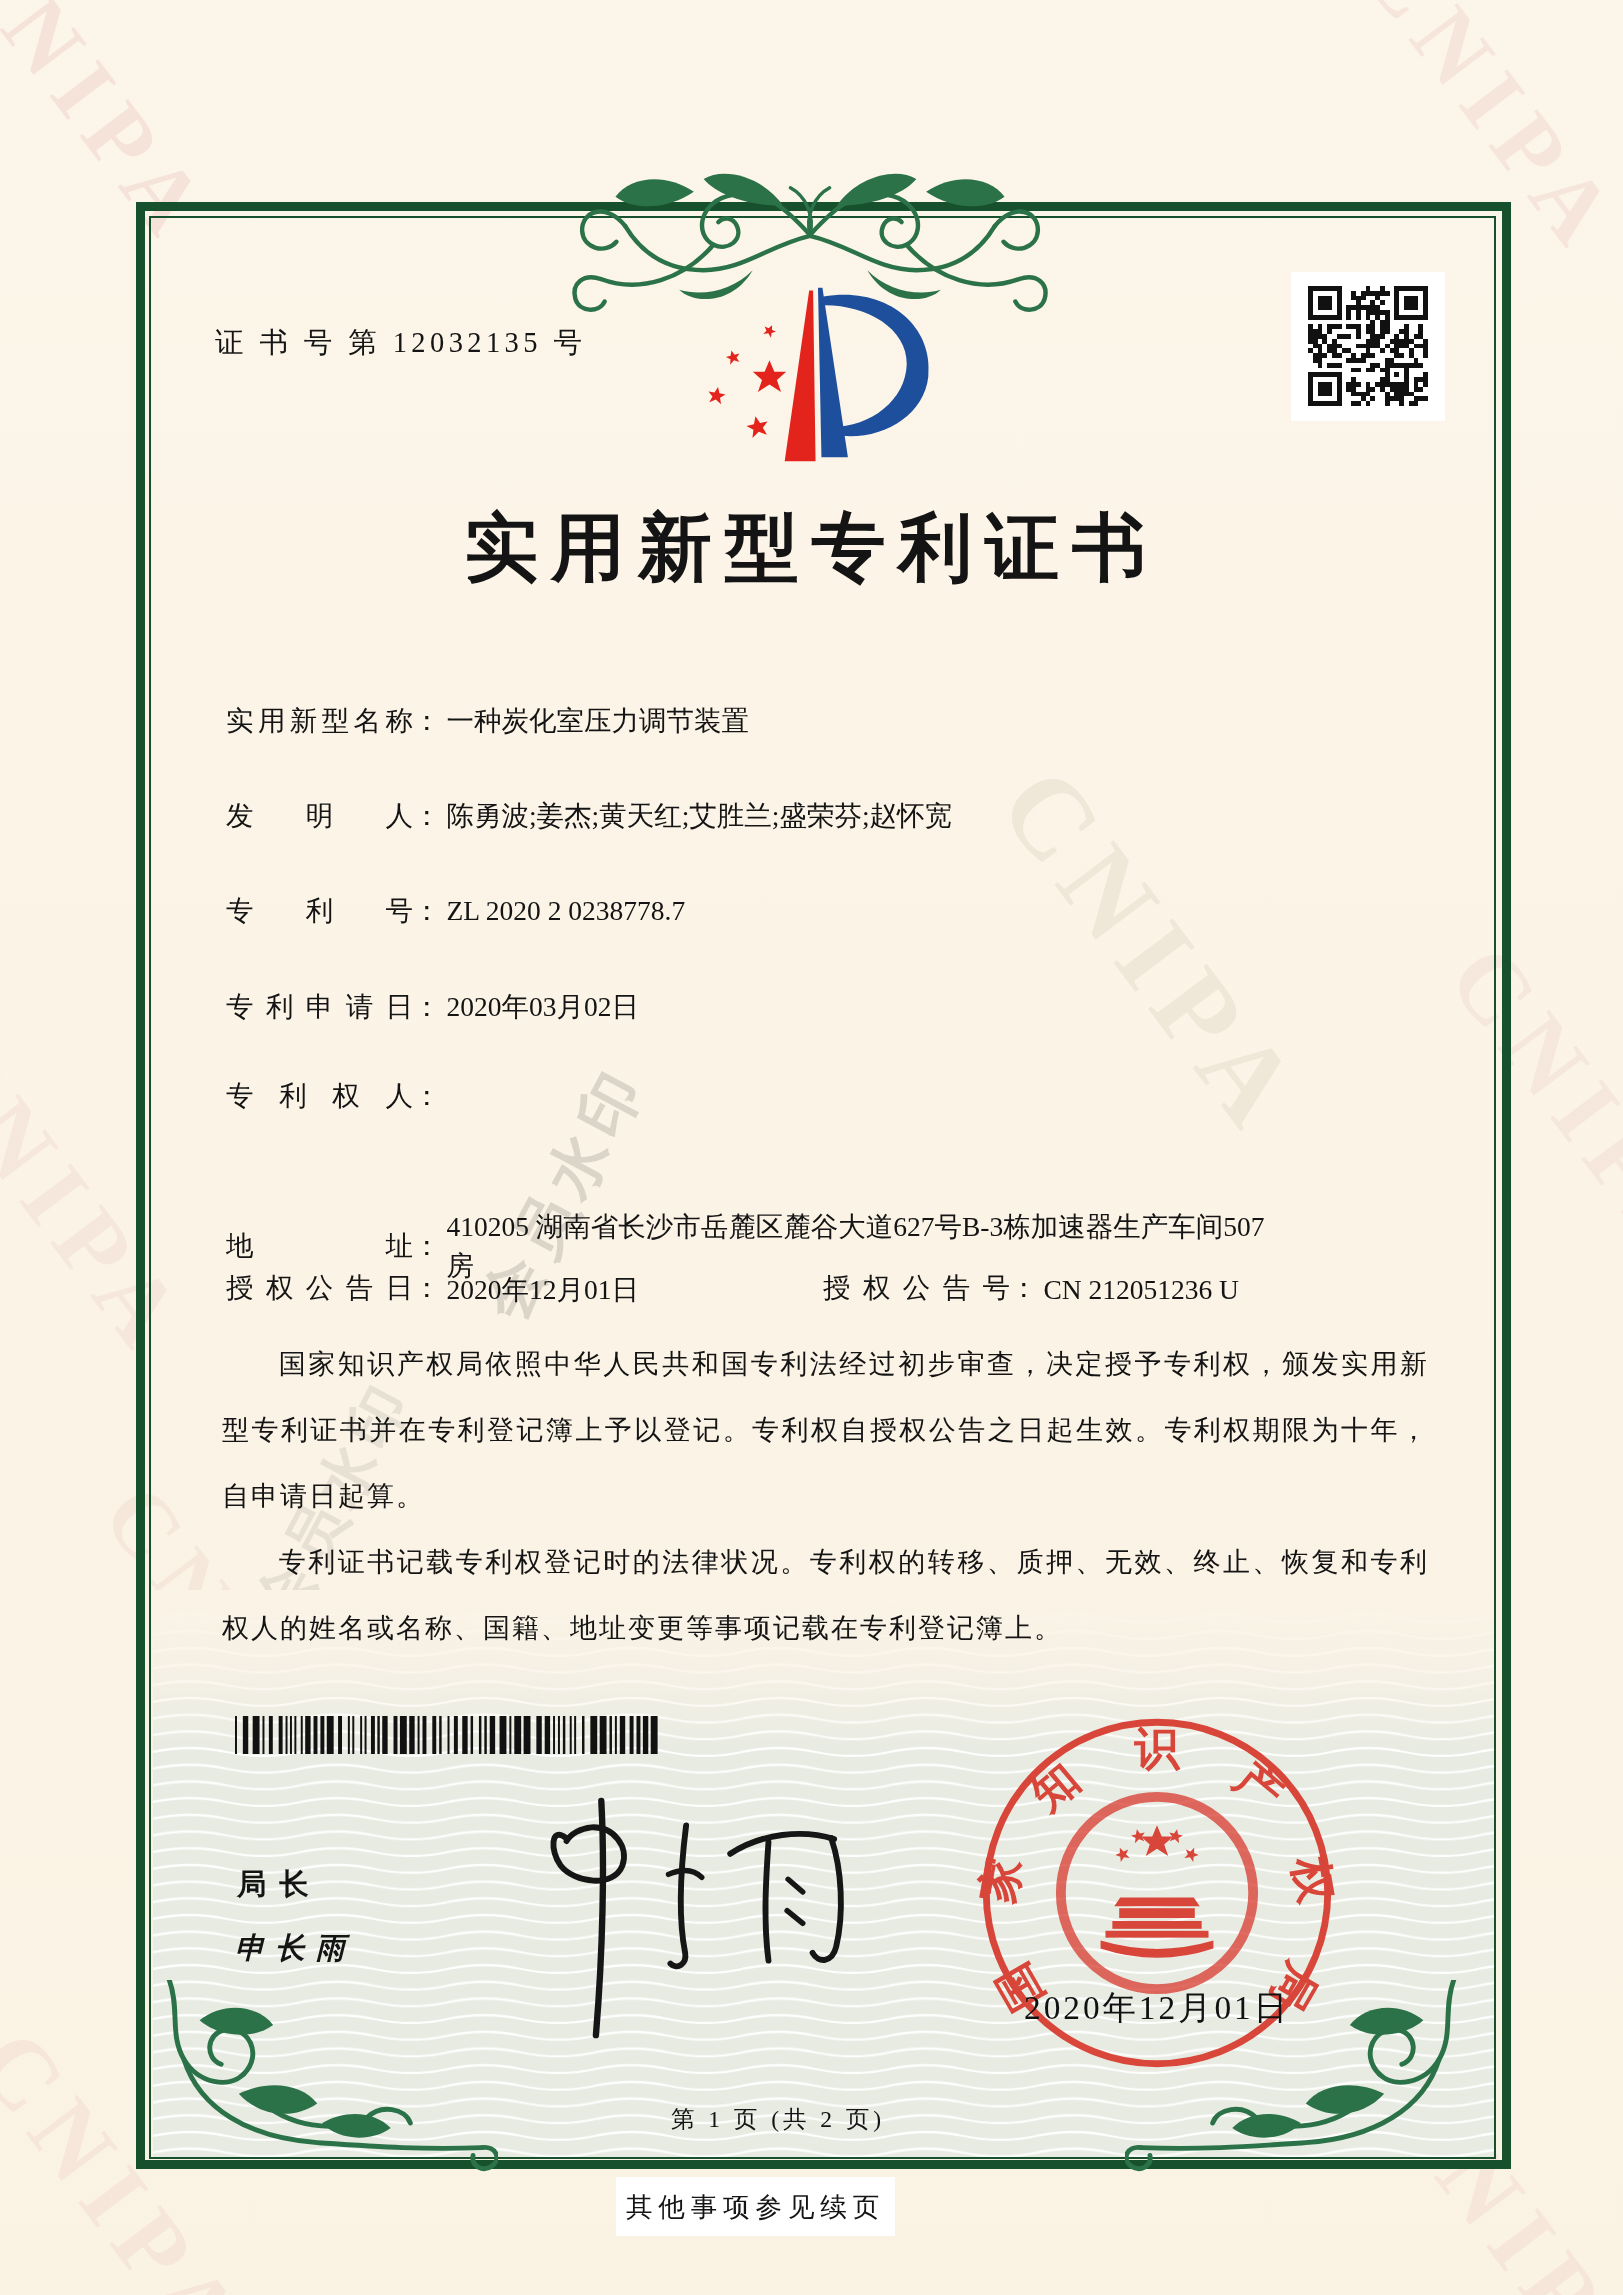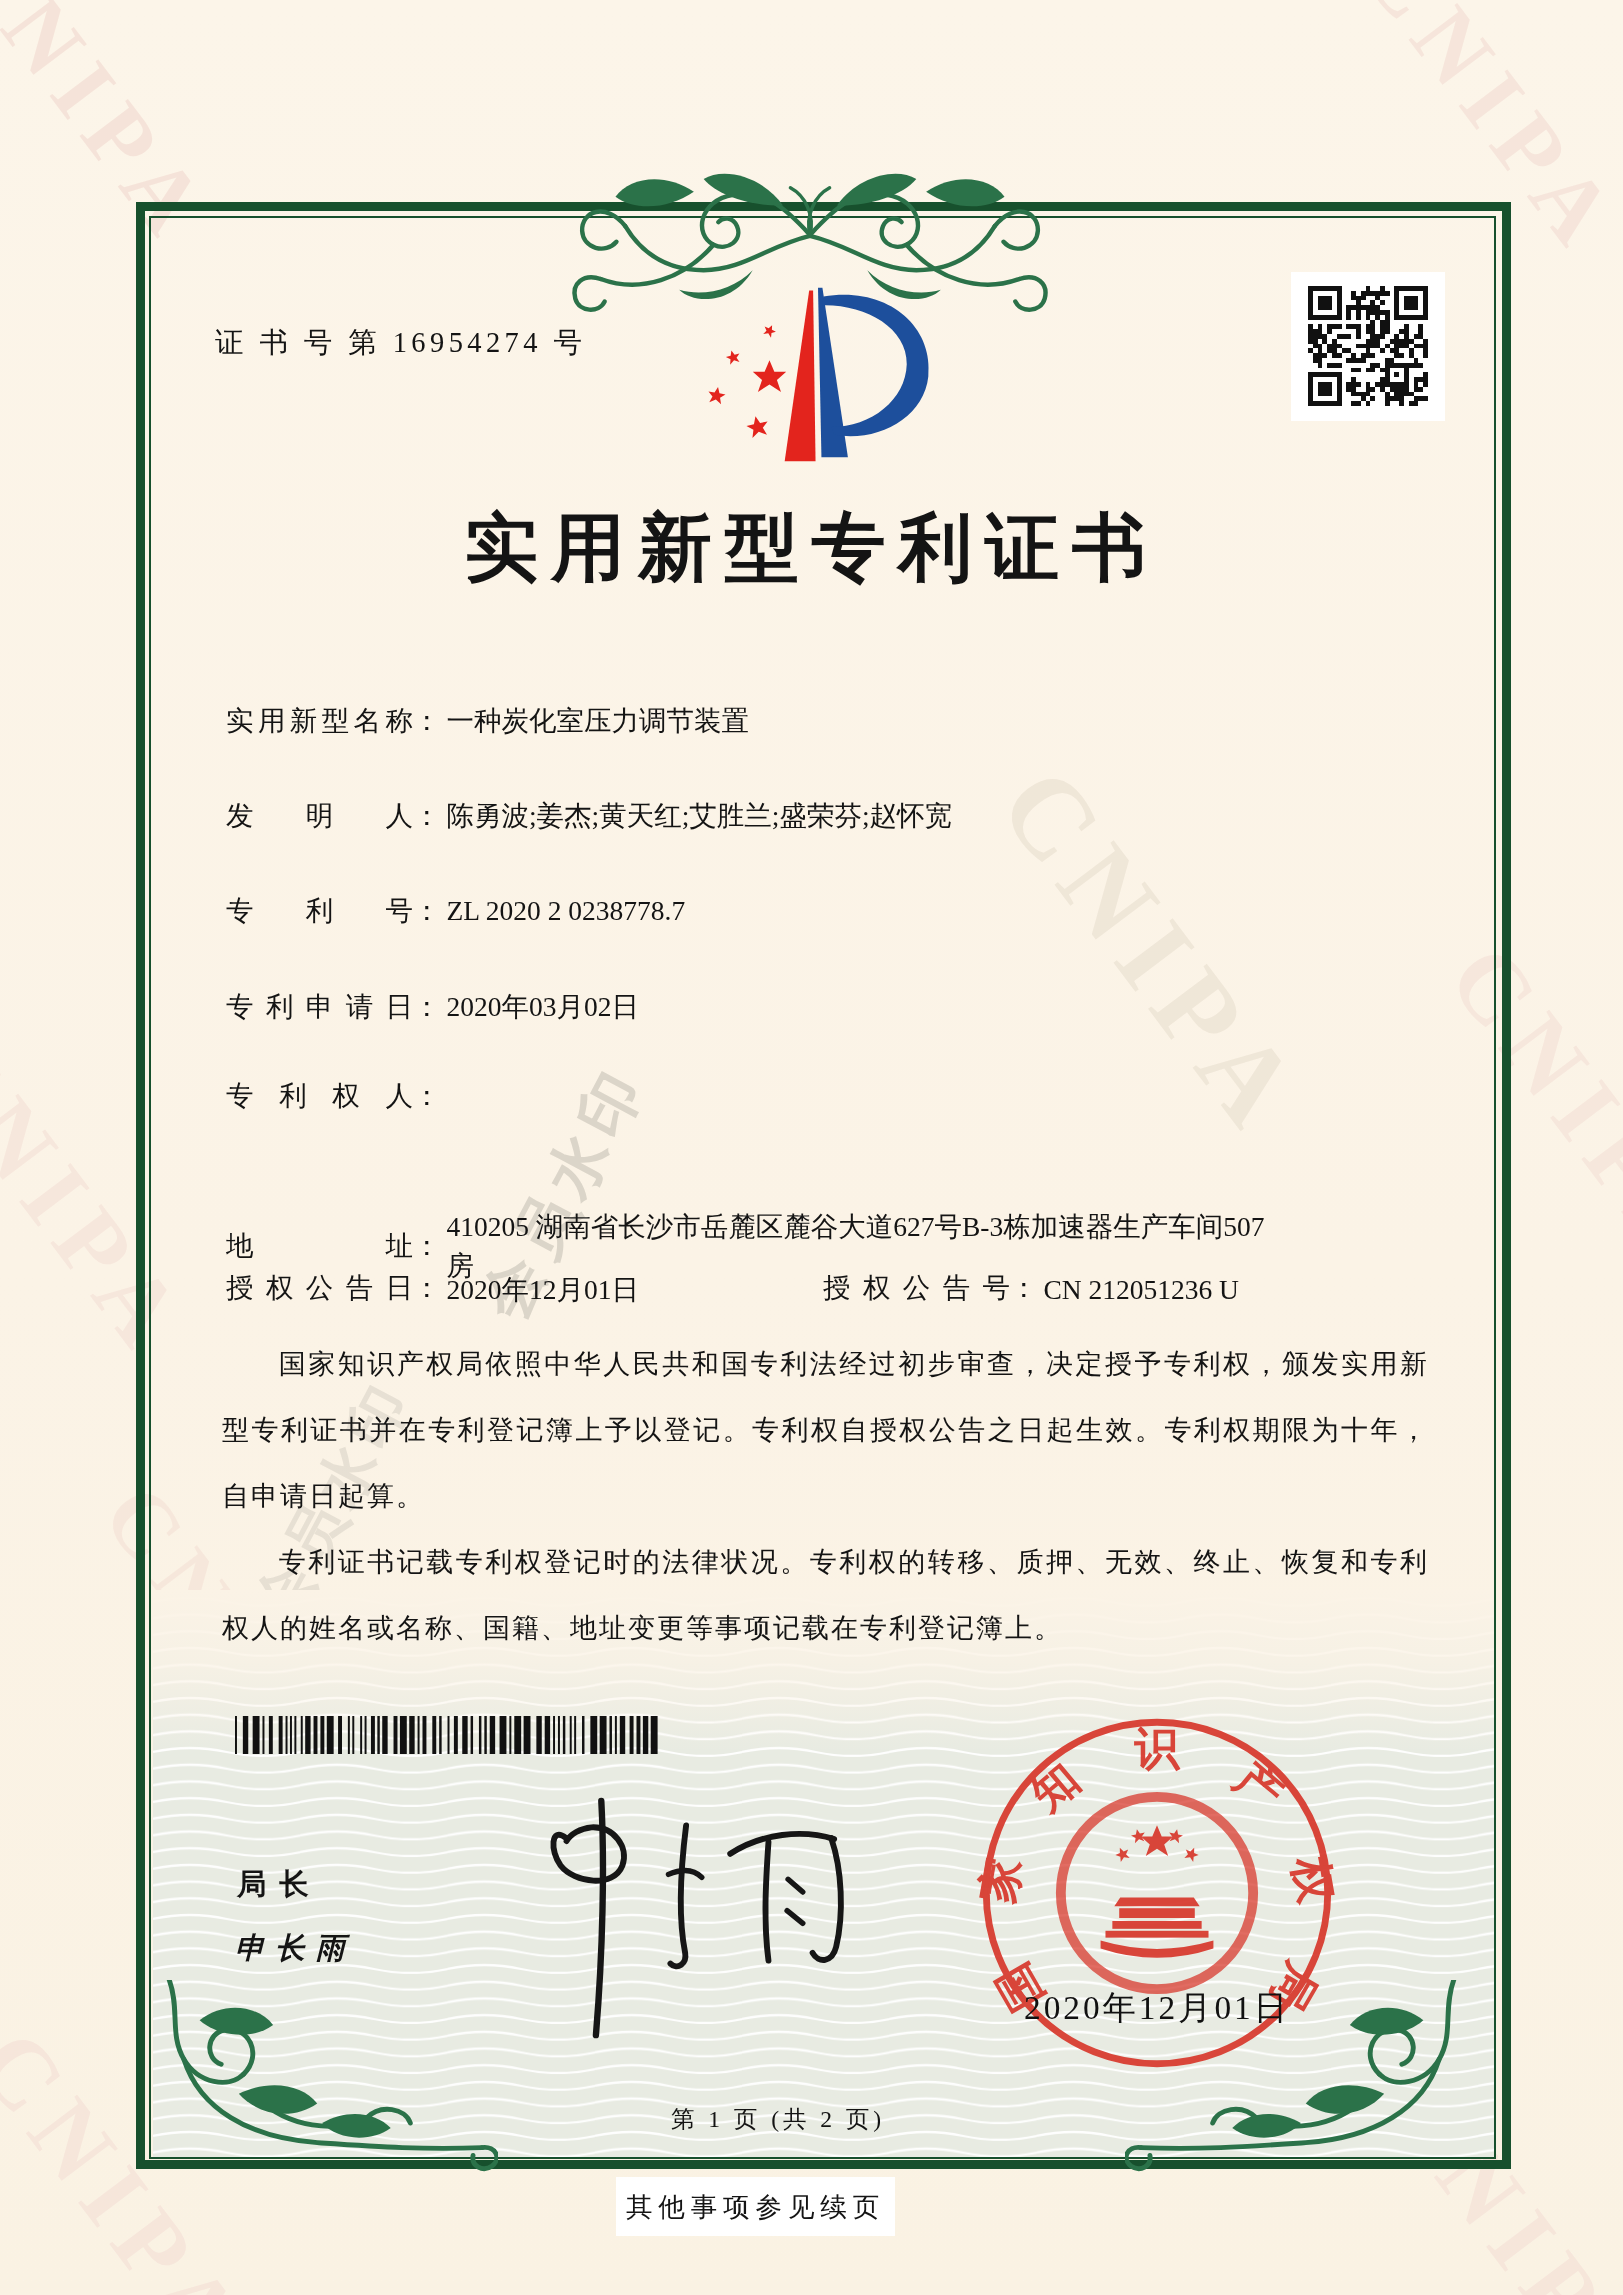--- a/index.html
+++ b/index.html
@@ -128,21 +128,21 @@
       <path d="M 150,162 C 182,262 282,322 422,332 C 542,340 642,347 758,342"></path>
       <path d="M 758,342 c 30,-4 40,24 20,38 c -18,12 -42,0 -38,-22"></path>
       <path d="M 302,242 c 60,60 160,70 220,40"></path>
       <path d="M 522,282 c 30,-30 80,-20 90,10"></path>
       <path d="M 182,82 C 232,42 302,52 332,92 C 292,122 222,117 182,82 Z" fill="#2b7249" stroke="none"></path>
       <path d="M 262,232 C 322,202 392,212 422,252 C 372,287 302,277 262,232 Z" fill="#2b7249" stroke="none"></path>
       <path d="M 432,292 C 482,262 542,270 572,302 C 532,332 462,327 432,292 Z" fill="#2b7249" stroke="none"></path>
     </g>
   </svg>
 
-  <div class="cert-no">证 书 号 第 16954274 号</div>
+  <div class="cert-no">证 书 号 第 12032135 号</div>
 
   <svg class="logo" viewBox="0 0 520 410">
     <defs>
       <path id="star" d="M0,-11 L3.2,-3.4 L11,-3.4 L4.9,2 L7.6,9.9 L0,5 L-7.6,9.9 L-4.9,2 L-11,-3.4 L-3.2,-3.4 Z"></path>
     </defs>
     <path fill="#e3241d" d="M 241,40 L 249,40 L 254,388 L 191,388 Z"></path>
     <path fill="#1d4f9c" d="M 259,34 L 268,34 L 320,380 L 266,380 Z"></path>
     <path fill="#1d4f9c" d="M 270,52 C 400,30 495,112 484,215 C 475,300 380,350 292,334 L 286,318 C 368,318 438,262 440,190 C 441,116 356,68 268,70 Z"></path>
     <g fill="#e3241d">
       <use href="#star" transform="translate(160,216) scale(3.1)"></use>

